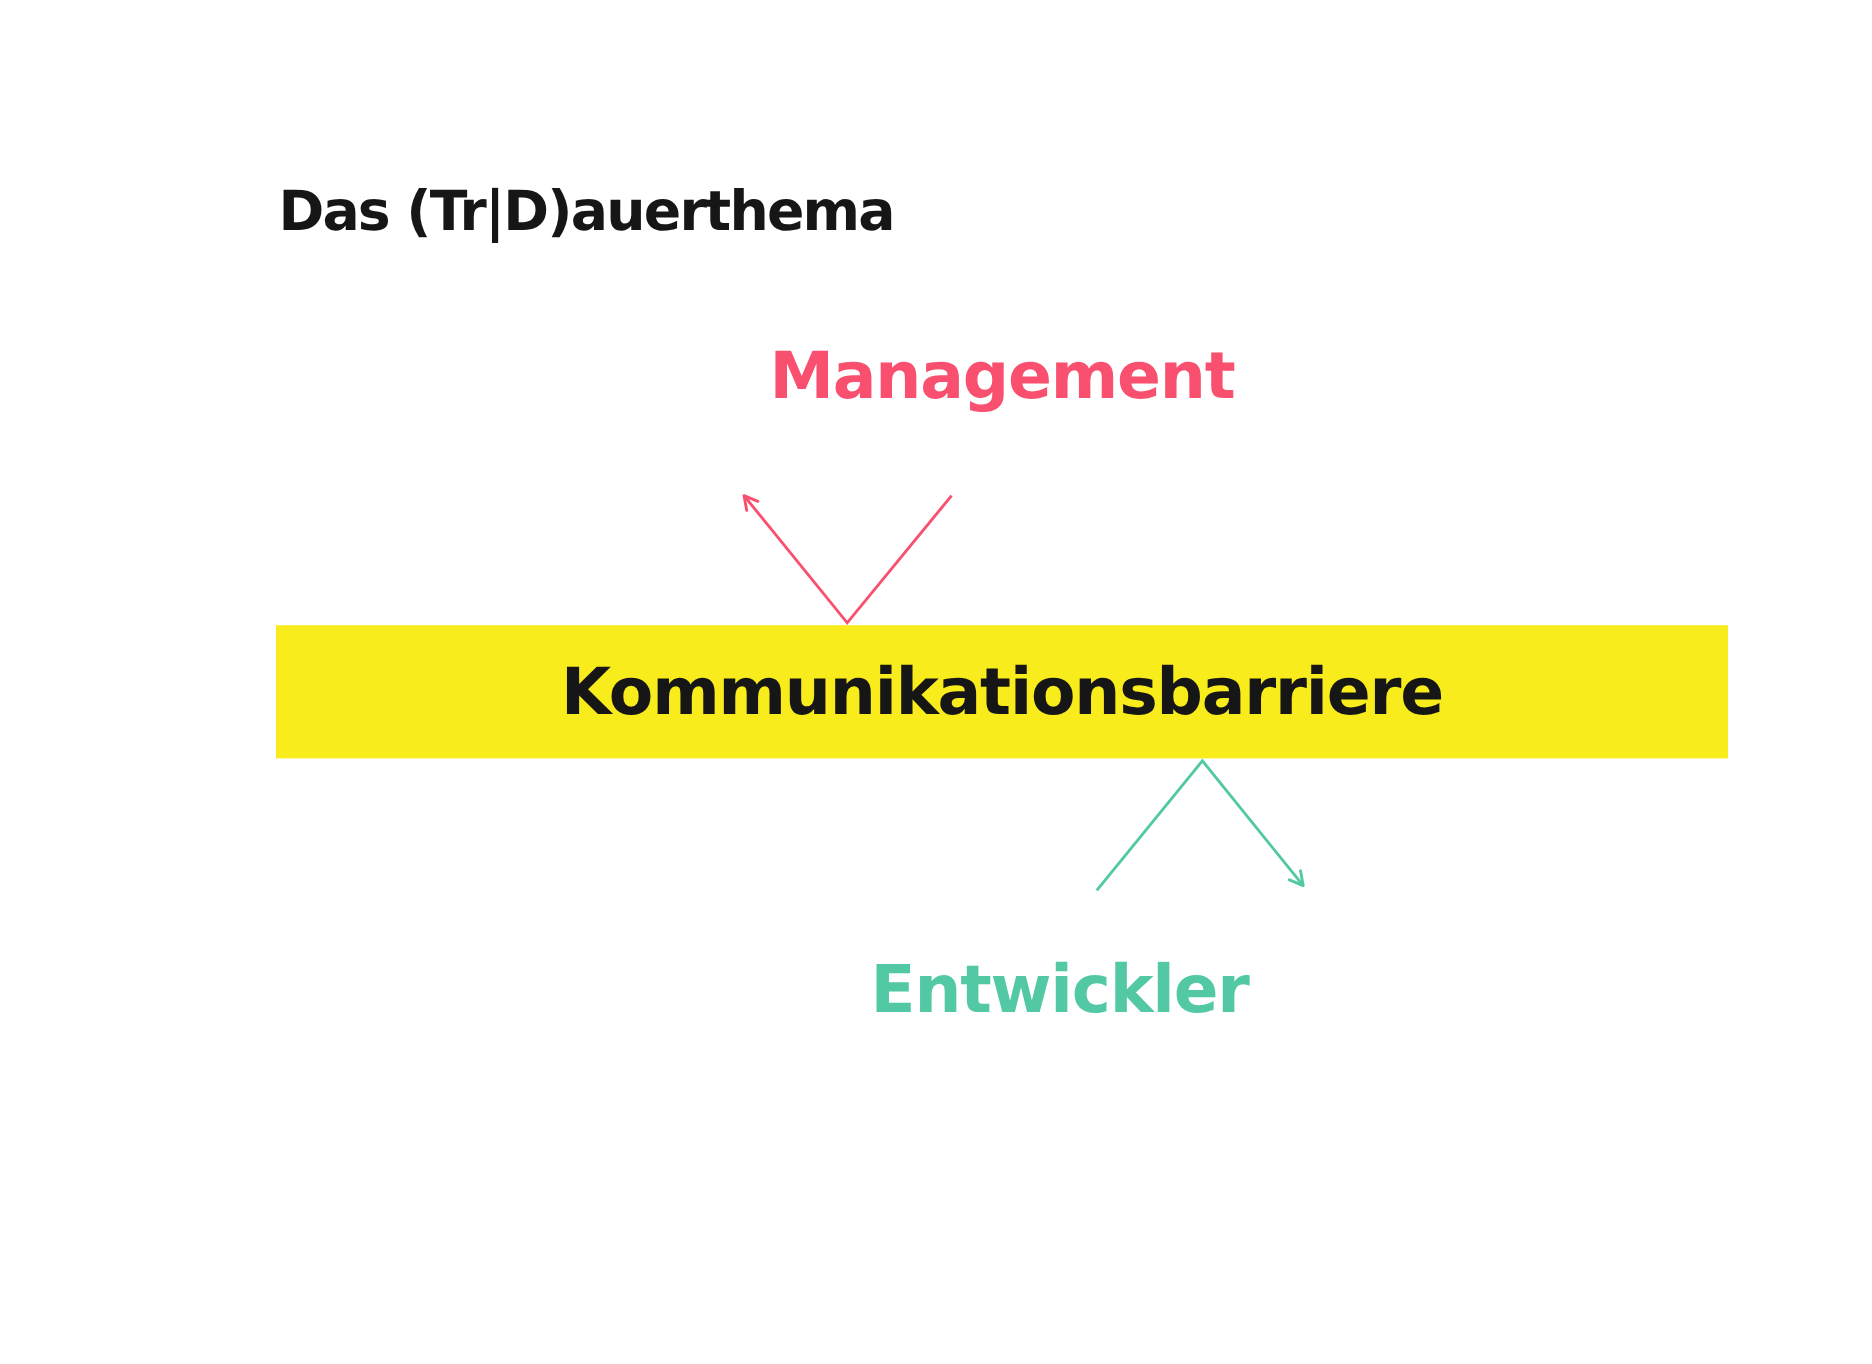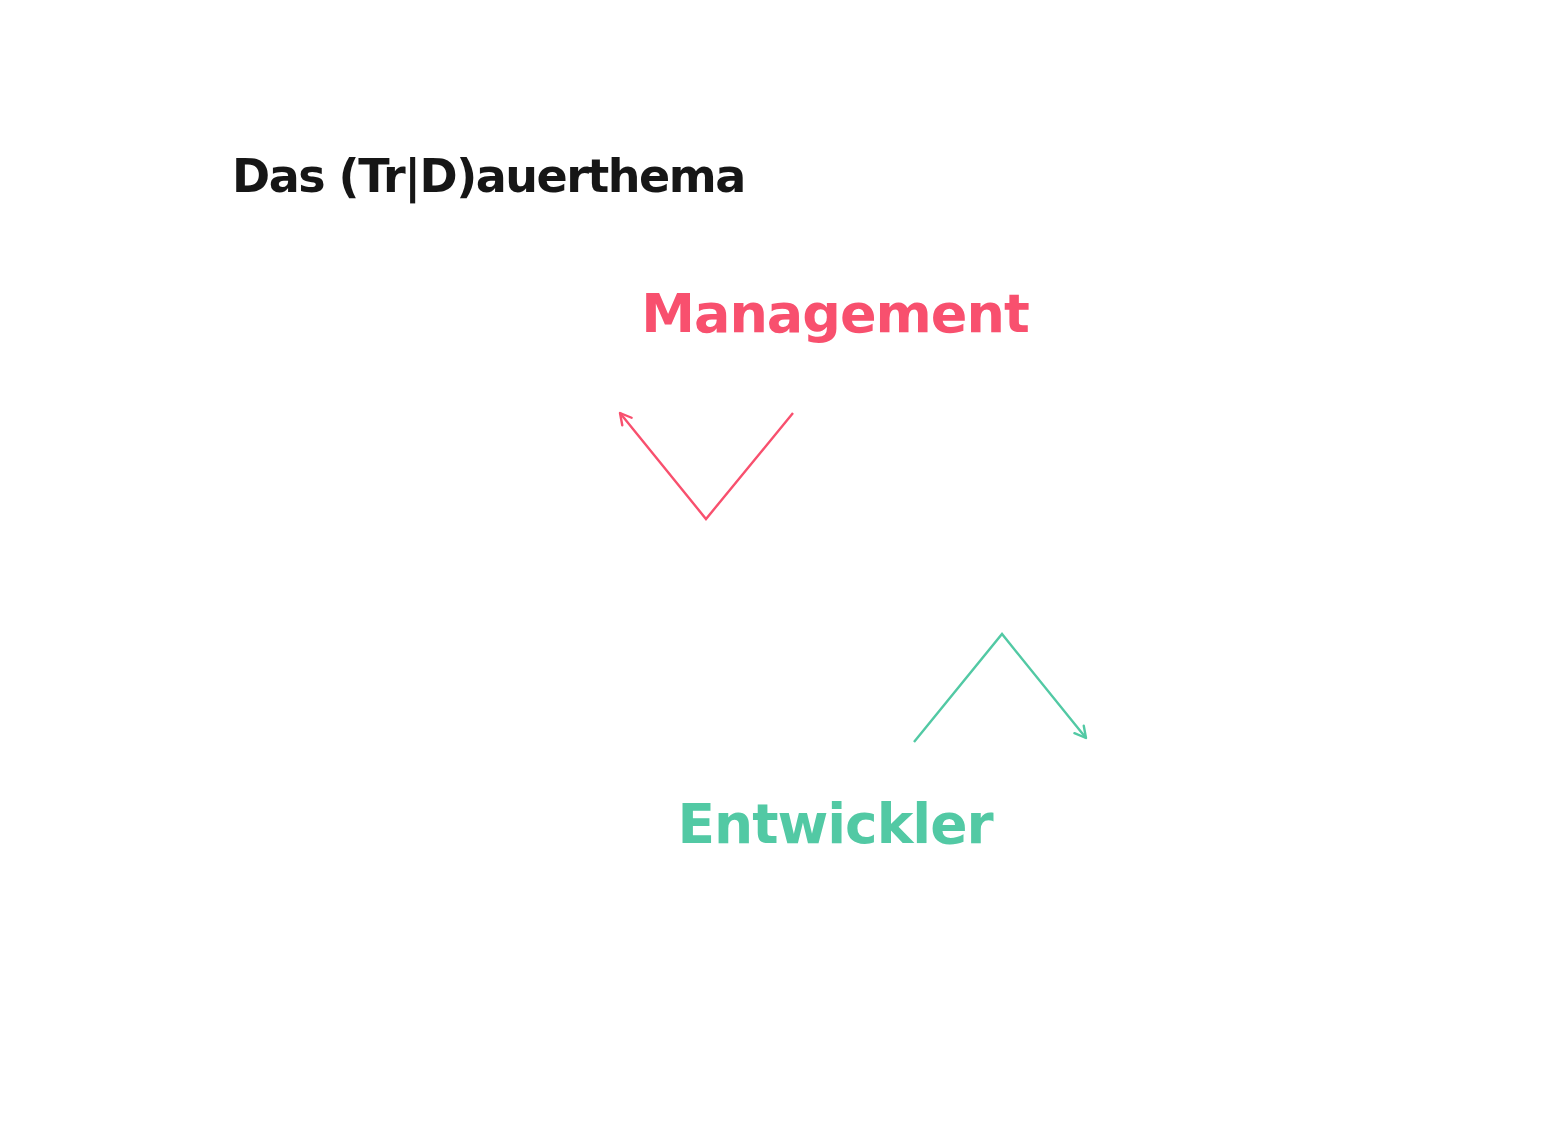--- a/index.html
+++ b/index.html
@@ -76,40 +76,44 @@
     font-weight: 700;
     font-style: italic;
     color: var(--green);
   }
   .heading-entwickler {
     top: 794px;
     font-size: 55px;
     font-weight: 800;
     letter-spacing: -1px;
     color: var(--green);
+    margin-left: 48px;
   }
   svg.arrow-layer {
     position: absolute;
     left: 0; top: 0;
     width: 1560px; height: 1137px;
     pointer-events: none;
   }
   .pink-stroke { stroke: var(--pink); fill: none; }
   .green-stroke { stroke: var(--green); fill: none; }
 </style>
 </head>
 <body>
 
 <div class="slide">
 
   <h1 class="slide-title">Das (Tr|D)auerthema</h1>
 
   <div class="centered heading-management">Management</div>
 
 
+  <div class="barrier-bar">
+    <span class="barrier-label">Kommunikationsbarriere</span>
+  </div>
 
 
   <div class="centered heading-entwickler">Entwickler</div>
 
   <svg class="arrow-layer" viewBox="0 0 1560 1137">
     <defs>
       <marker id="ah-pink" markerUnits="userSpaceOnUse" markerWidth="22" markerHeight="22" refX="14" refY="8" orient="auto">
         <path d="M3,2 L14,8 L3,14" class="pink-stroke" stroke-width="2.4" stroke-linecap="round" stroke-linejoin="round"></path>
       </marker>
       <marker id="ah-green" markerUnits="userSpaceOnUse" markerWidth="22" markerHeight="22" refX="14" refY="8" orient="auto">

